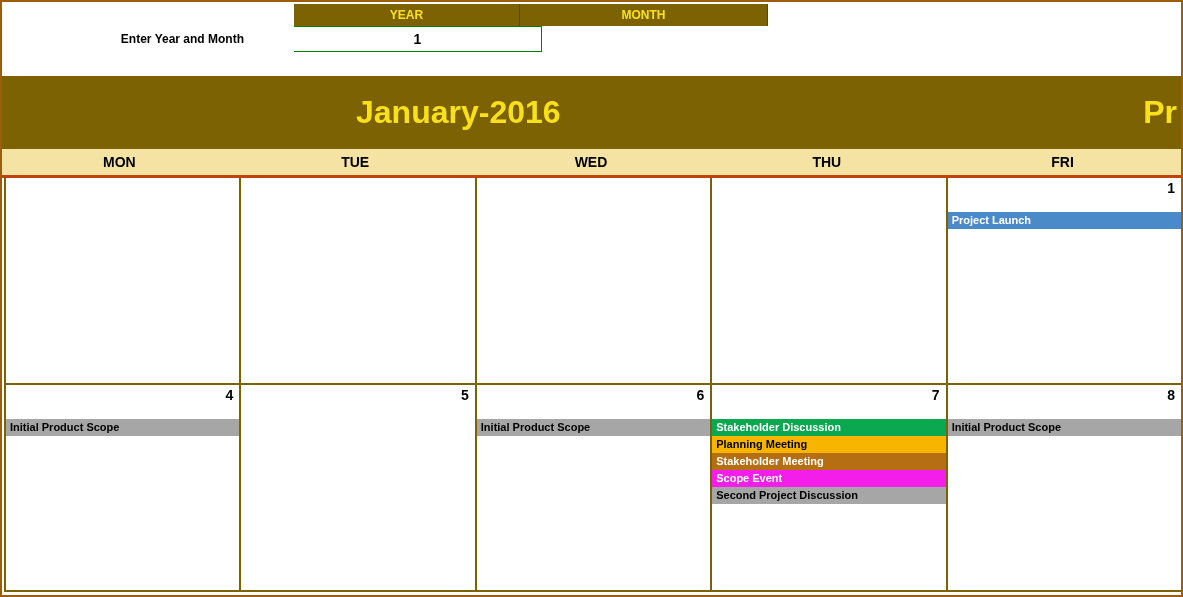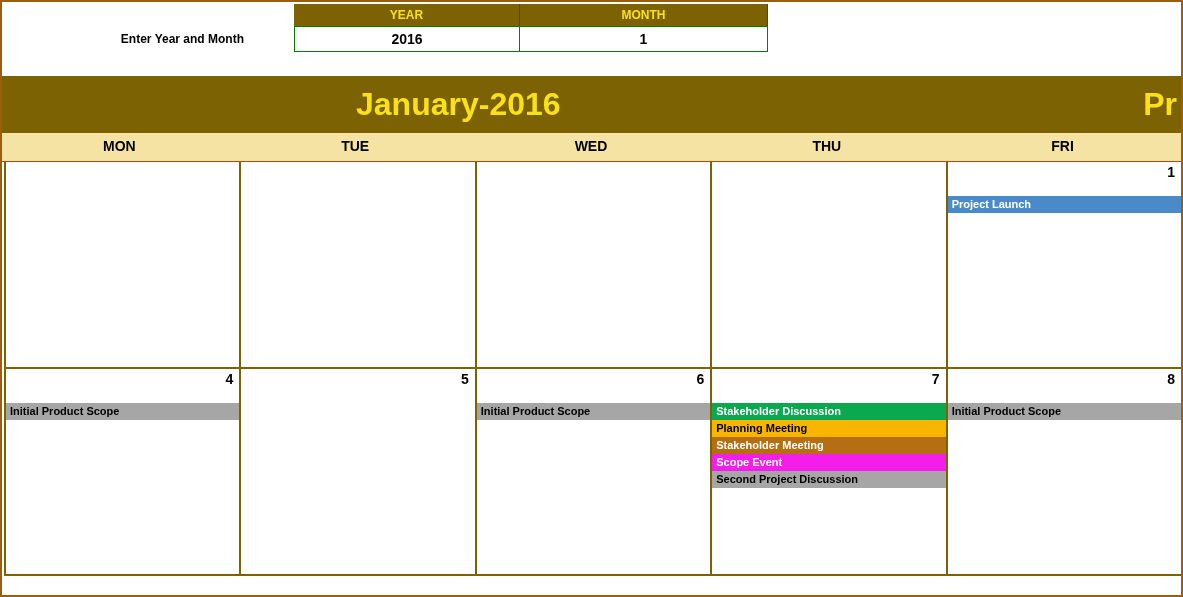--- a/index.html
+++ b/index.html
@@ -46,21 +46,21 @@
   text-align: center;
   padding: 4px 0;
   font-family: "Trebuchet MS", Arial, sans-serif;
   background:#fff;
 }
 .val-cell.year { width: 226px; }
 .val-cell.month { width: 248px; border-left:none; }
 .gap { height: 24px; }
 .title-bar {
   background: #7c6203;
-  height: 56px;
+  height: 72px;
   display: flex;
   align-items: center;
   position: relative;
 }
 .title-text {
   color: #f9e11a;
   font-size: 32px;
   font-weight: bold;
   font-family: "Trebuchet MS", Arial, sans-serif;
   margin-left: 354px;
@@ -71,21 +71,21 @@
   color: #f9e11a;
   font-size: 32px;
   font-weight: bold;
   font-family: "Trebuchet MS", Arial, sans-serif;
 }
 .day-header-row {
   display: flex;
   background: #f5e3a3;
   height: 30px;
   border-top: 1px solid #7c6203;
-  border-bottom: 1px solid #c2410c;
+  border-bottom: 3px solid #c2410c;
 }
 .day-header {
   flex: 1;
   text-align: center;
   font-weight: bold;
   font-size: 14px;
   color: #000;
   font-family: "Trebuchet MS", Arial, sans-serif;
   padding-top: 5px;
   border-right: 1px solid #f5e3a3;
@@ -136,21 +136,20 @@
 <div class="top-input-row">
   <div class="spacer-left">
     <span class="enter-label">Enter Year and Month</span>
   </div>
   <div class="input-cols">
     <div class="hdr-row">
       <div class="hdr-cell year">YEAR</div>
       <div class="hdr-cell month">MONTH</div>
     </div>
     <div class="val-row">
-      <div class="val-cell year">2016</div>
       <div class="val-cell month">1</div>
     </div>
   </div>
 </div>
 
 <div class="gap"></div>
 
 <div class="title-bar">
   <span class="title-text">January-2016</span>
   <span class="title-right">Pr</span>

